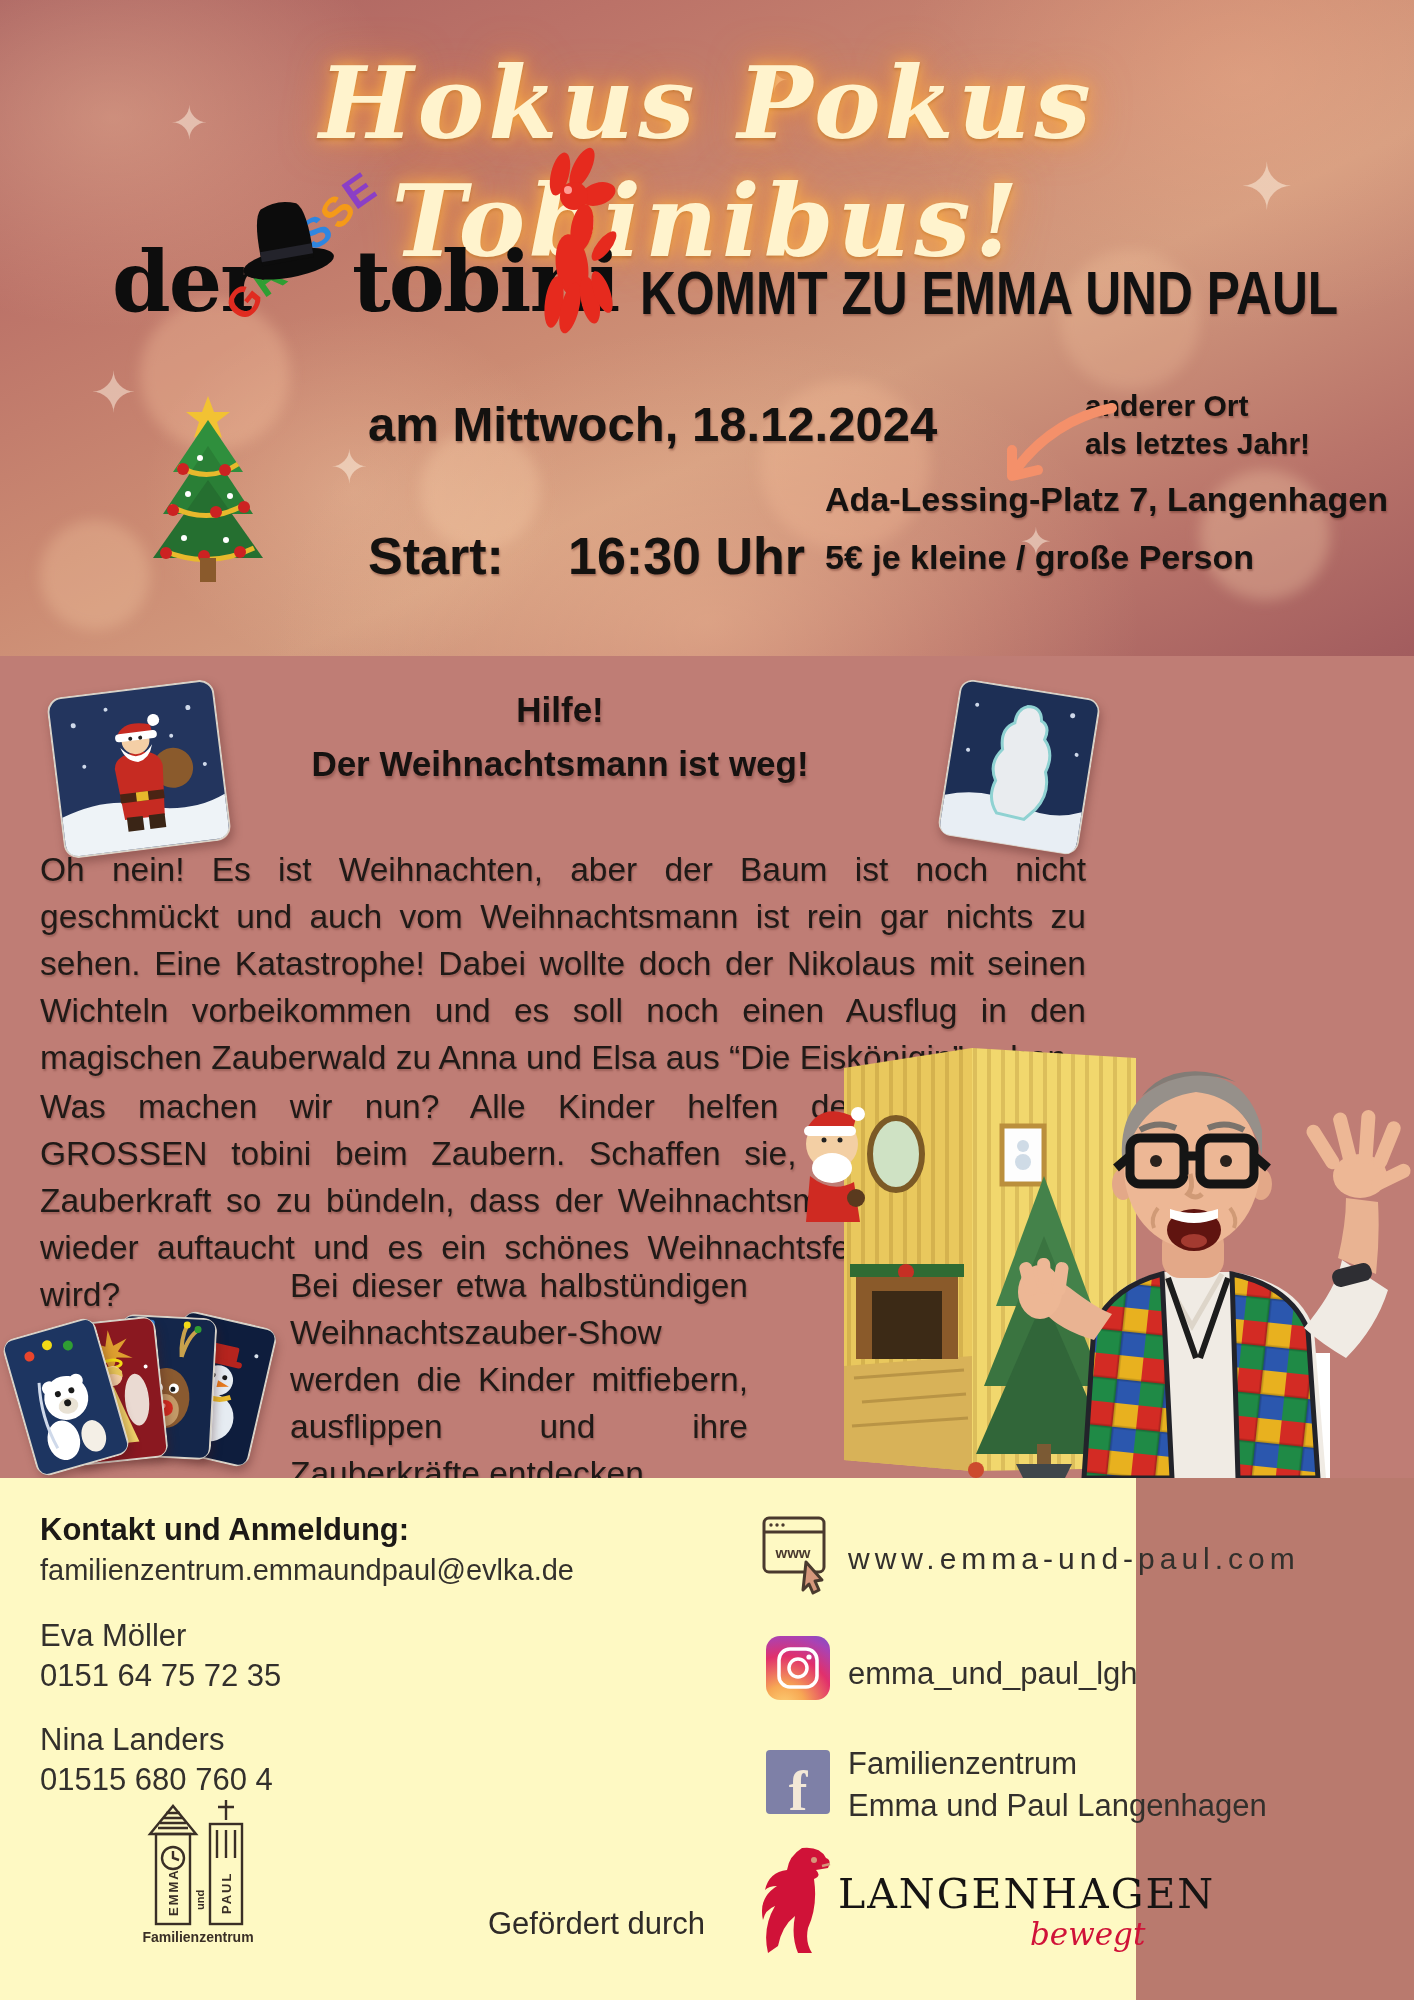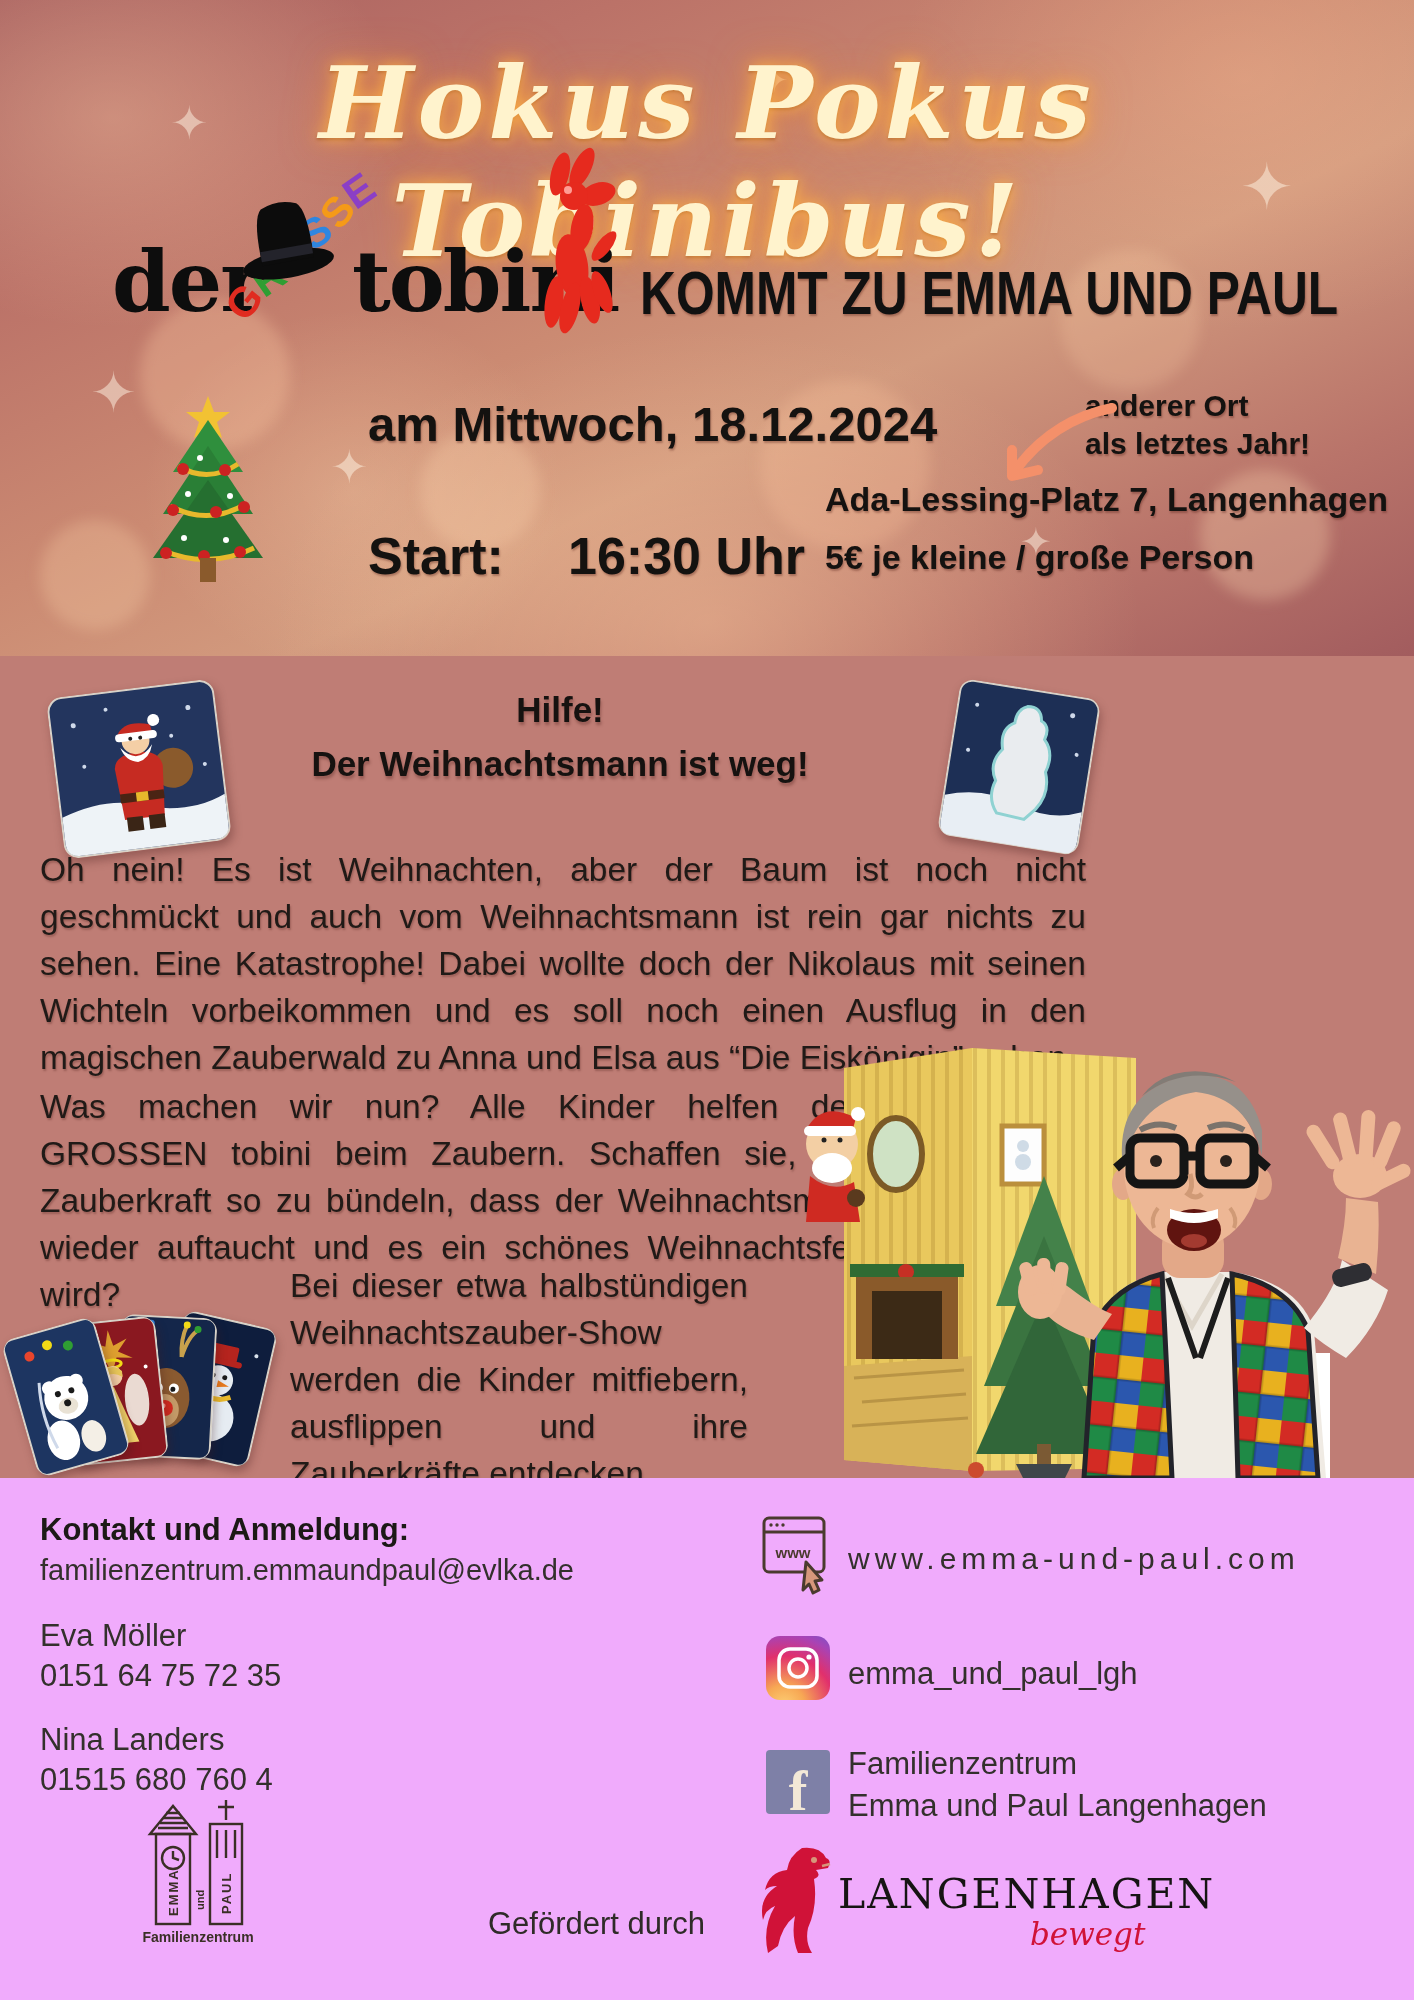--- a/index.html
+++ b/index.html
@@ -42,21 +42,21 @@
   .story{position:absolute;left:0;top:656px;width:1414px;height:822px;background:#bf7d75;overflow:hidden;}
   .story-head{position:absolute;left:120px;width:880px;text-align:center;color:#161210;
     font-size:35px;font-weight:bold;text-shadow:1px 3px 3px rgba(90,40,35,.4);}
   .para{position:absolute;color:#201a17;font-size:33.5px;line-height:47px;
     text-align:justify;text-align-last:left;text-shadow:1px 2px 2px rgba(90,40,35,.35);}
   .card{position:absolute;border-radius:14px;box-shadow:2px 5px 10px rgba(70,25,25,.35);}
   .qr-box{position:absolute;left:1146px;top:697px;width:184px;height:184px;background:#fff;
     display:flex;align-items:center;justify-content:center;}
 
   
-  .contact{position:absolute;left:0;top:1478px;width:1414px;height:522px;background:#f0abfc;}
+  .contact{position:absolute;left:0;top:1478px;width:1136px;height:522px;background:#fef9c3;}
   .ct{position:absolute;color:#33302c;font-size:31px;white-space:nowrap;}
   .icon-tile{position:absolute;width:64px;height:64px;border-radius:14px;
     display:flex;align-items:center;justify-content:center;}
   .insta{background:radial-gradient(circle at 28% 110%,#fdd075 0%,#f7a854 25%,#e1306c 60%,#a843b5 85%,#7b51c9 100%);}
   .fb{background:#7e80a7;border-radius:4px;}
   .fb span{font-weight:bold;font-size:56px;color:#f3e8d7;font-family:"Liberation Serif",serif;line-height:0;margin-top:18px;}
   .serif-city{position:absolute;font-family:"DejaVu Serif",serif;font-size:41px;color:#161413;
     letter-spacing:2px;white-space:nowrap;}
   .bewegt{position:absolute;font-family:"DejaVu Serif",serif;font-style:italic;font-size:31px;color:#d01238;}
 </style>

